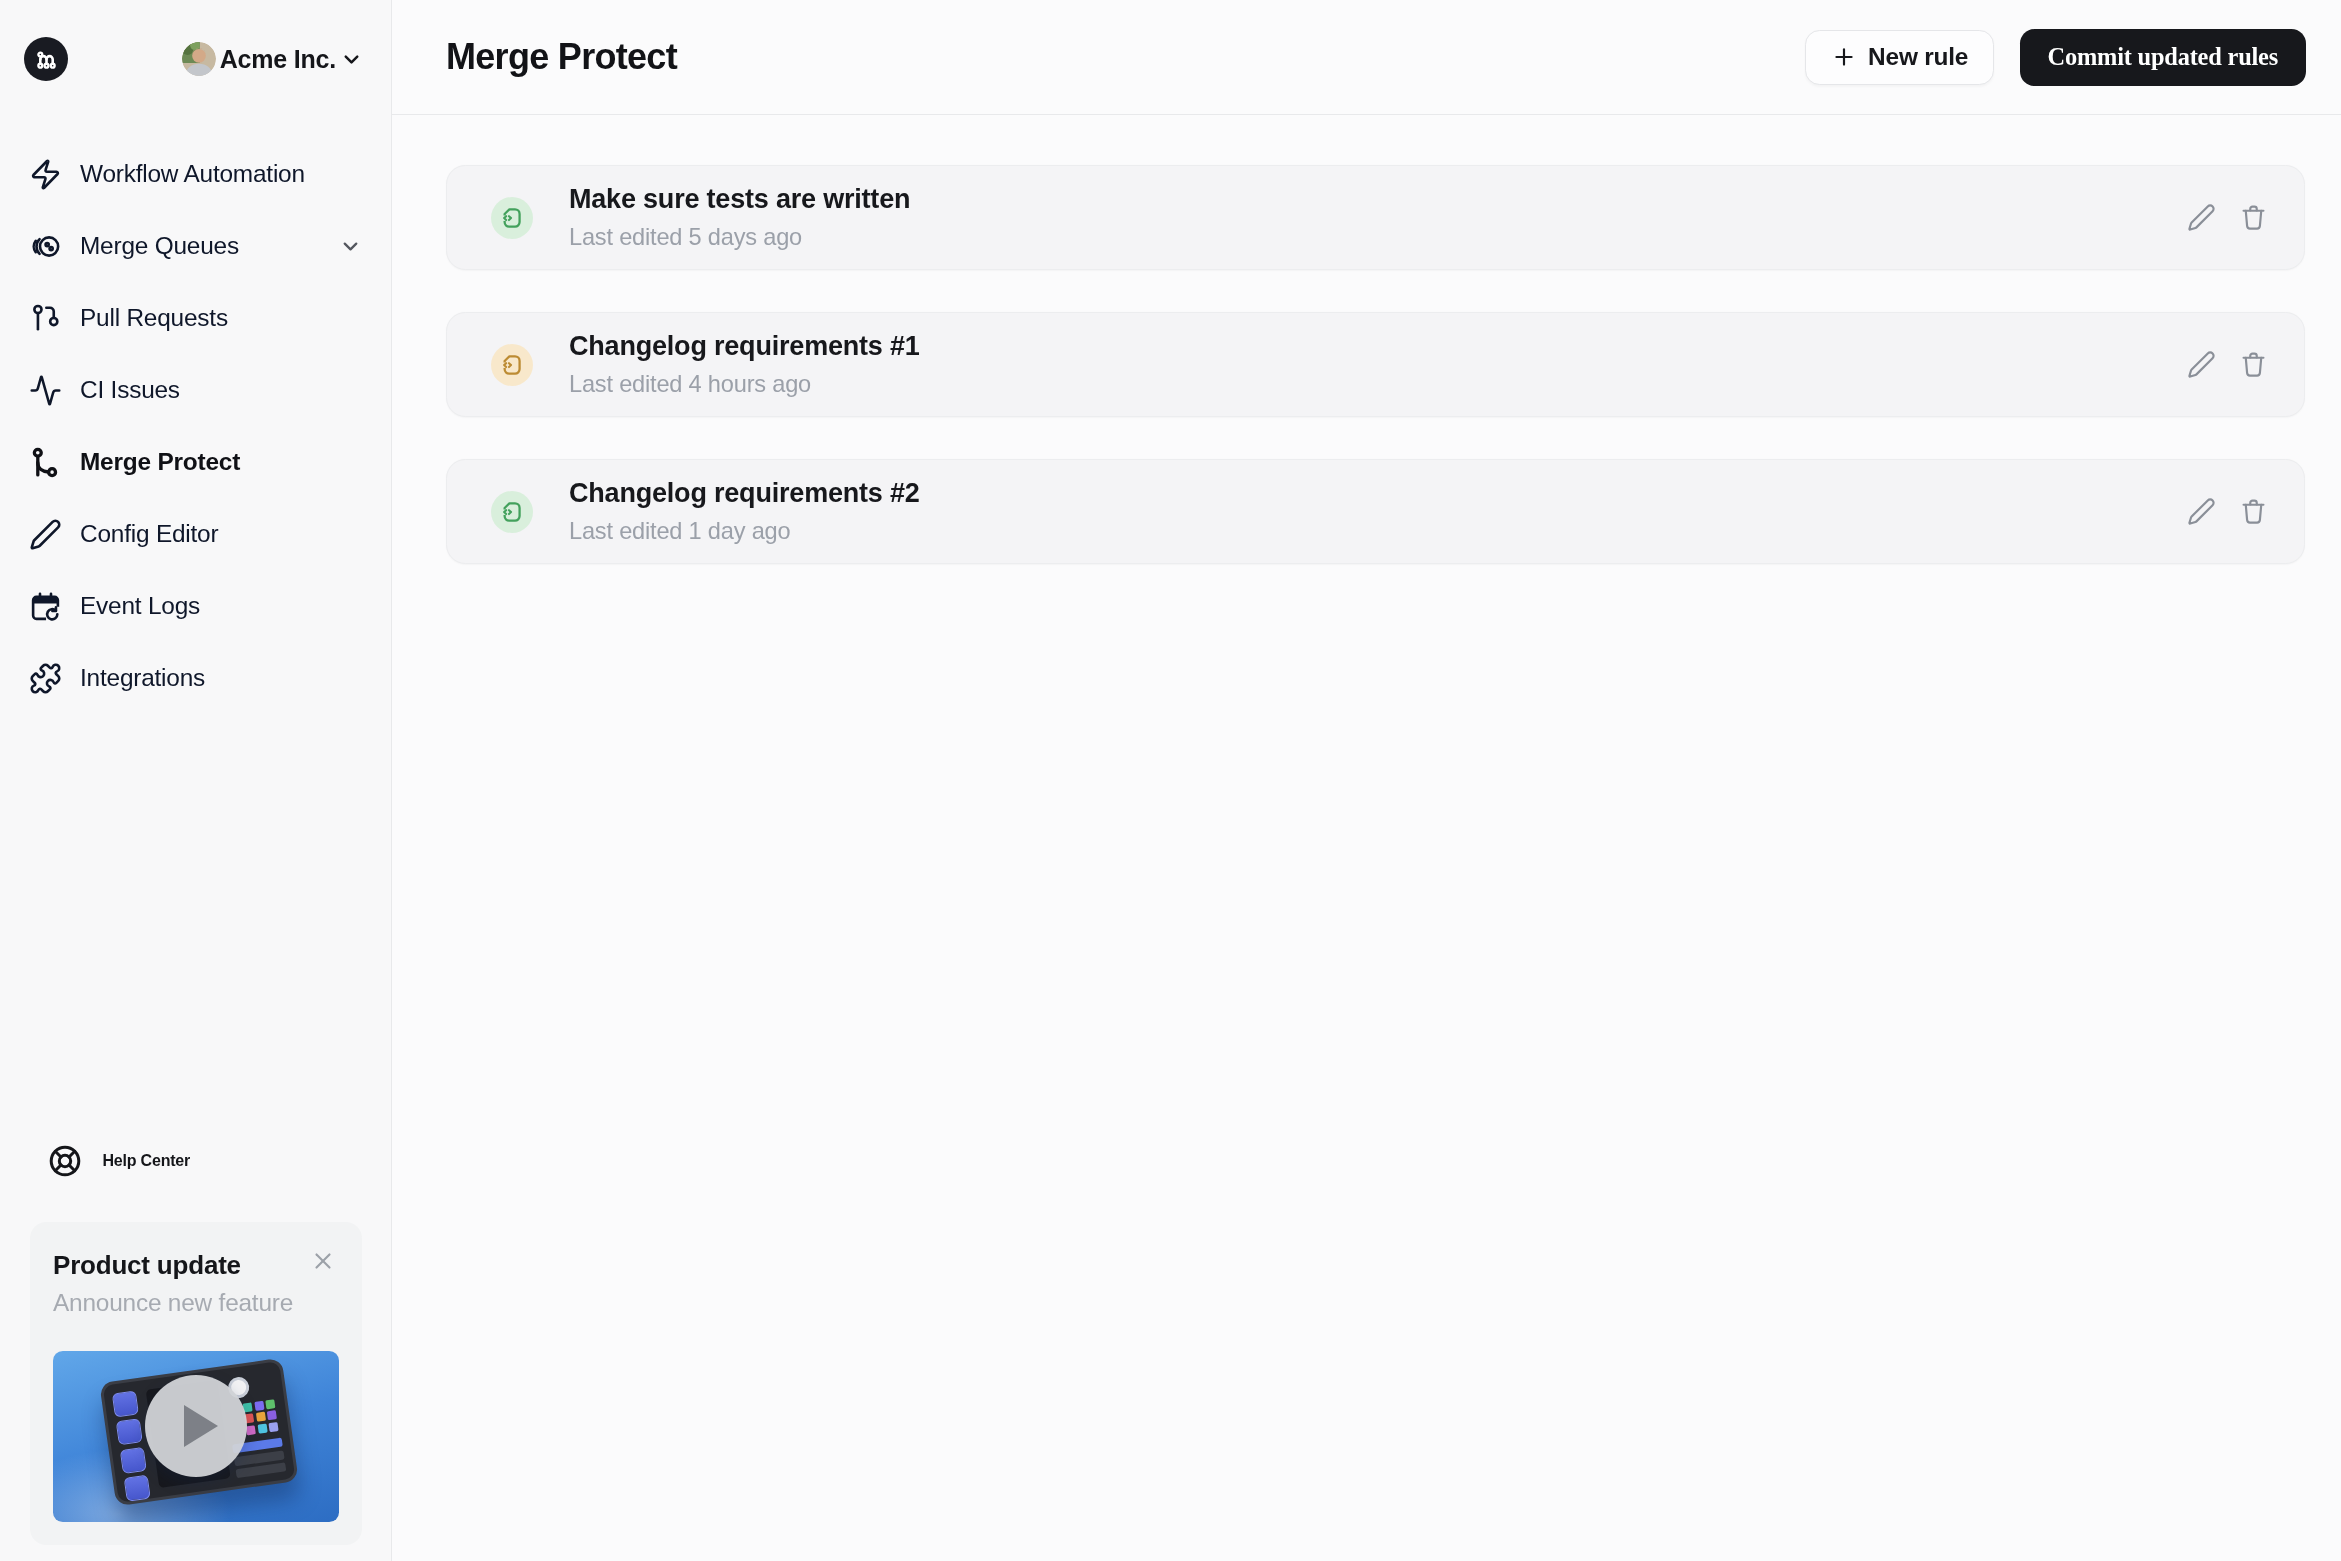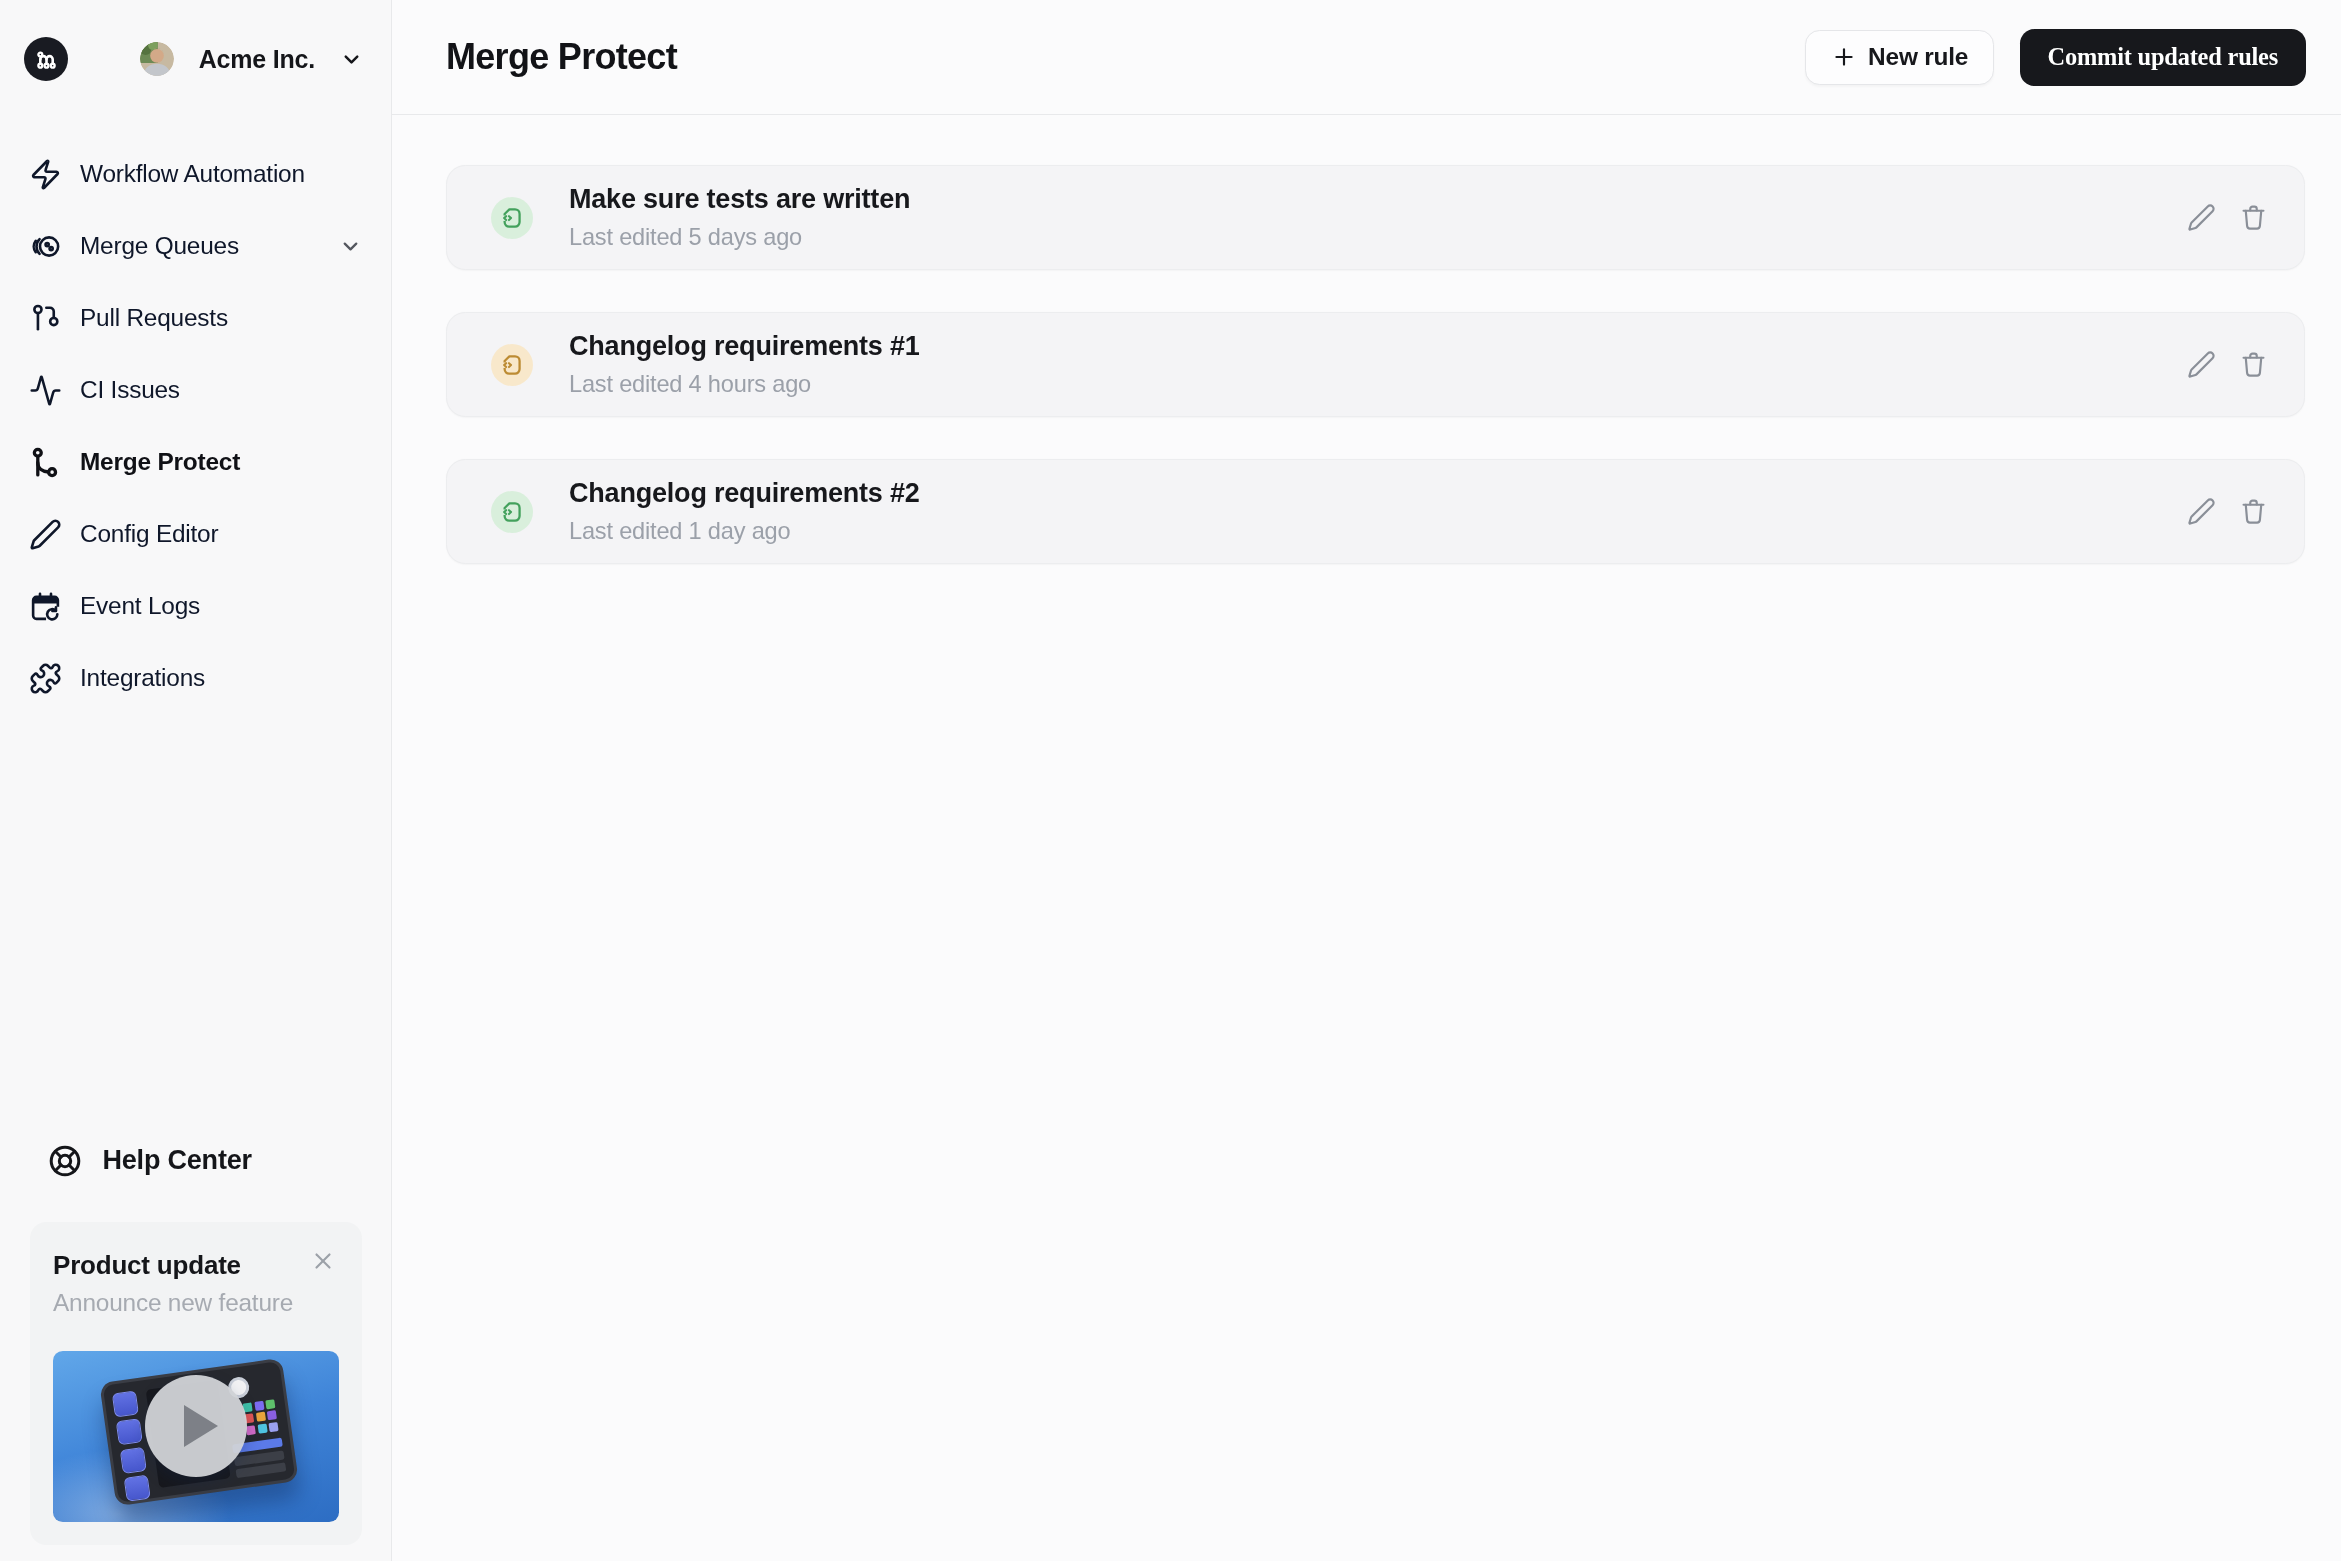--- a/index.html
+++ b/index.html
@@ -21,21 +21,21 @@
     display:flex; flex-direction:column;
   }
   .sidebar-top {
     display:flex; align-items:center; justify-content:space-between;
     padding:37px 28px 0 24.4px;
   }
   .logo {
     width:44px; height:44px; border-radius:50%;
     background:#191B22; display:flex; align-items:center; justify-content:center;
   }
-  .org { display:flex; align-items:center; gap:25px; cursor:pointer; }
+  .org { display:flex; align-items:center; gap:4px; cursor:pointer; }
   .avatar { width:34px; height:34px; border-radius:50%; overflow:hidden; }
   .org-name { font-size:25px; font-weight:600; color:#15161A; }
   .org .chev { color:#15161A; }
 
   .nav { margin-top:57px; }
   .nav-item {
     height:72px; display:flex; align-items:center; gap:18px;
     padding:0 29px 0 28px; cursor:pointer; color:#0f172a;
   }
   .nav-icon { width:34px; height:34px; display:flex; align-items:center; justify-content:center; }
@@ -43,21 +43,21 @@
   .nav-item.active { color:#101116; }
   .nav-item.active .nav-label { font-weight:700; }
   .nav-item .chev { color:#54575F; }
 
   .sb-spacer { flex:1; }
 
   .help-row {
     display:flex; align-items:center; gap:19.5px;
     padding-left:47px; height:54px; margin-bottom:34px; cursor:pointer; color:#15161A;
   }
-  .help-label { font-size:27px; font-weight:600; }
+  .help-label { font-size:16px; font-weight:600; }
 
   
   .promo {
     margin:0 29px 16.3px 30px; background:#F2F3F4; border-radius:16.3px;
     padding:23px; 
   }
   .promo-head { display:flex; align-items:flex-start; justify-content:space-between; }
   .promo-title { font-size:26px; font-weight:700; color:#15161A; padding-top:4.9px; }
   .promo-close { color:#9CA1A8; cursor:pointer; padding:3.3px; }
   .promo-sub { font-size:24.4px; color:#A6AAB1; margin-top:8.1px; }

